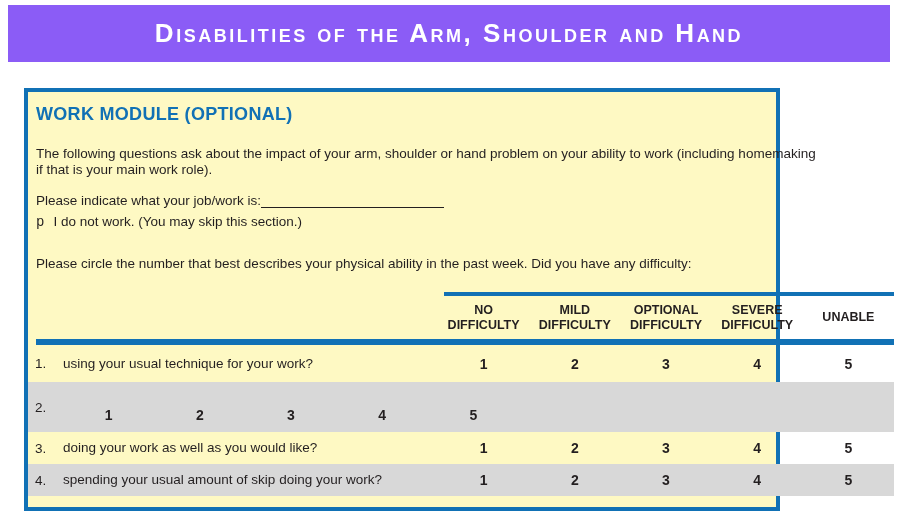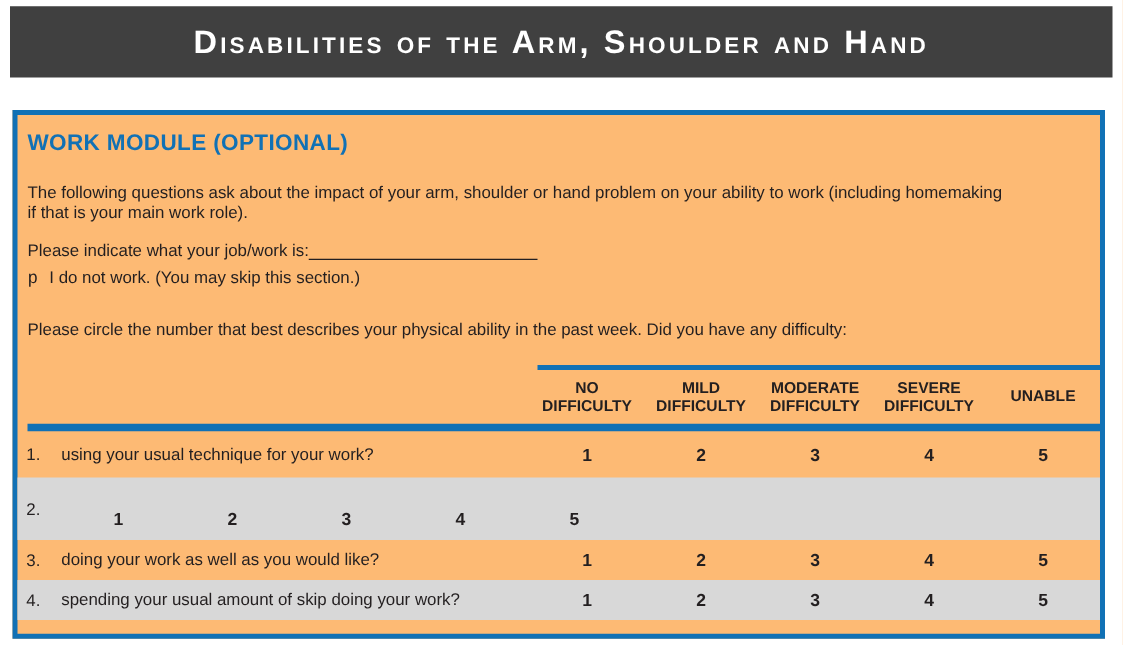--- a/index.html
+++ b/index.html
@@ -2,27 +2,27 @@
 <html><head>
 <meta charset="utf-8">
 <style>
   * { margin:0; padding:0; box-sizing:border-box; }
   html,body { width:898px; height:516px; background:#ffffff;
               font-family:"Liberation Sans", sans-serif; color:#231f20; }
   .page { position:relative; width:898px; height:516px; background:#fff; overflow:hidden; }
 
   
   .banner { position:absolute; left:8px; top:5px; width:882px; height:57px;
-            background:#404040; display:flex; align-items:center; justify-content:center; }
+            background:#8b5cf6; display:flex; align-items:center; justify-content:center; }
   .banner-title { color:#ffffff; font-weight:bold; font-size:26px;
                   font-variant:small-caps; letter-spacing:2.5px; white-space:nowrap; }
 
   
-  .panel { position:absolute; left:10px; top:88px; width:874px; height:423px;
-           border:4px solid #1171b5; background:#fdba74; }
+  .panel { position:absolute; left:24px; top:88px; width:756px; height:423px;
+           border:4px solid #1171b5; background:#fef9c3; }
   .panel-inner { position:relative; width:866px; height:415px; }
 
   .panel-title { position:absolute; left:8px; top:12px; color:#1171b5;
                  font-weight:bold; font-size:18px; letter-spacing:0.3px; }
 
   .intro { position:absolute; left:8px; top:54px; font-size:13.5px; line-height:16px; }
 
   .job-line { position:absolute; left:8px; top:101px; font-size:13.5px; white-space:nowrap; }
   .job-blank { display:inline-block; width:183px; height:14px;
                border-bottom:1.5px solid #231f20; vertical-align:bottom; }
@@ -82,21 +82,21 @@
       <div class="col-headers">
         <div class="col-header">
           <span>NO</span>
           <span>DIFFICULTY</span>
         </div>
         <div class="col-header">
           <span>MILD</span>
           <span>DIFFICULTY</span>
         </div>
         <div class="col-header">
-          <span>MODERATE</span>
+          <span>OPTIONAL</span>
           <span>DIFFICULTY</span>
         </div>
         <div class="col-header">
           <span>SEVERE</span>
           <span>DIFFICULTY</span>
         </div>
         <div class="col-header">
           <span>UNABLE</span>
           <span></span>
         </div>

